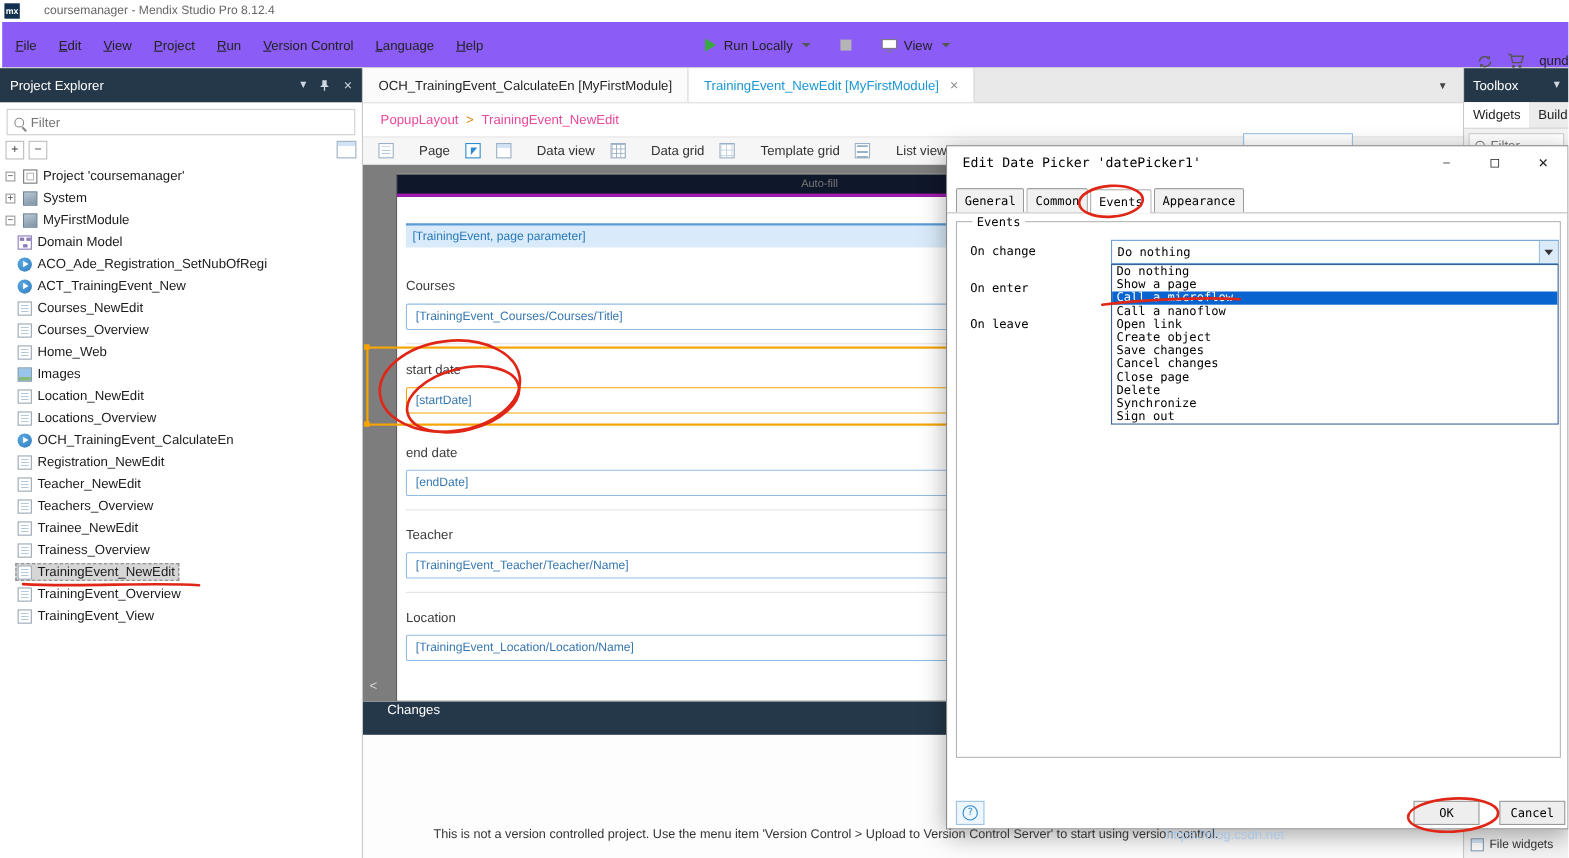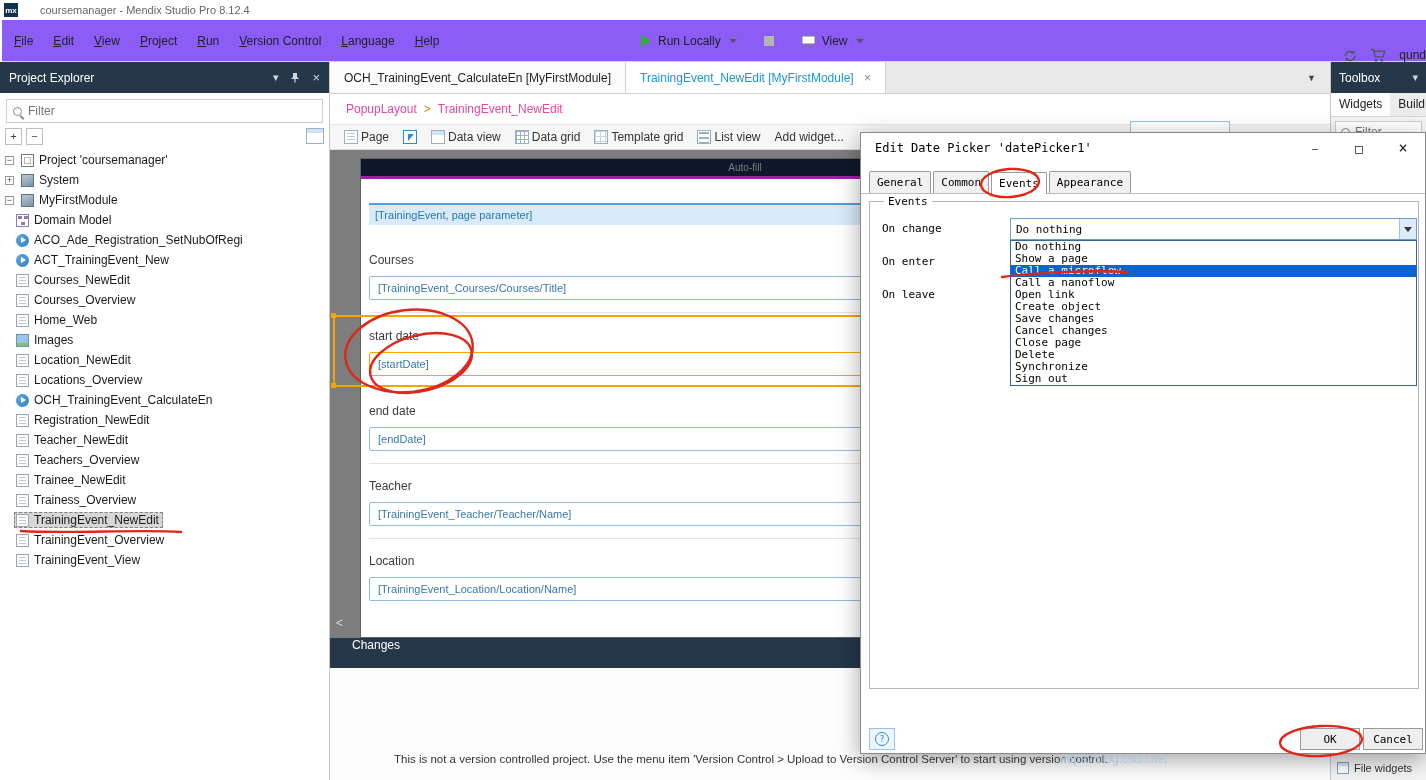--- a/index.html
+++ b/index.html
@@ -68,21 +68,21 @@
   .tab-x::before{content:"×"}
   .strip-chev{margin-left:auto;align-self:center;padding-right:14px;color:#444;font-size:9px}
   .strip-chev::before{content:"▼"}
 
   
   .crumbs{position:absolute;left:330px;top:94px;width:1000px;height:30px;background:#fff;display:flex;align-items:center;padding-left:16px;font-size:12px}
   .crumb{color:#ec4899}
   .crumb-sep{color:#d4860b;margin:0 7px}
   .crumb-sep::before{content:">"}
   .ed-toolbar{position:absolute;left:330px;top:124px;width:1000px;height:26px;background:#f6f6f6;border-top:1px solid #e6e6e6;border-bottom:1px solid #dcdcdc;display:flex;align-items:center;gap:2px;padding-left:8px;font-size:12px;color:#333}
-  .ti{display:flex;align-items:center;gap:3px;padding:0 6px;height:22px;white-space:nowrap}
+  .ti{display:flex;align-items:center;gap:23px;padding:0 6px;height:22px;white-space:nowrap}
   .tb-ic{width:14px;height:14px;border:1px solid #9ab0c4;background:#fff;flex:none}
   .tbi-page{background-image:repeating-linear-gradient(to bottom,#b3c9e0 0 1px,transparent 1px 3px);background-size:8px 9px;background-position:2px 2px;background-repeat:no-repeat}
   .tbi-select{border-color:#2e8bd0;position:relative}
   .tbi-select::after{content:"";position:absolute;left:4px;top:3px;border-left:6px solid #2e8bd0;border-bottom:7px solid transparent}
   .tbi-dataview{background:linear-gradient(#cfe3f5 0 4px,#fff 4px)}
   .tbi-datagrid{background-image:linear-gradient(#9ab0c4 1px,transparent 1px),linear-gradient(90deg,#9ab0c4 1px,transparent 1px);background-size:4px 4px}
   .tbi-tplgrid{background-image:linear-gradient(#c4d4e2 1px,transparent 1px),linear-gradient(90deg,#c4d4e2 1px,transparent 1px);background-size:5px 5px}
   .tbi-listview{background-image:repeating-linear-gradient(#9ab0c4 0 2px,transparent 2px 5px);background-size:10px 12px;background-position:1px 1px;background-repeat:no-repeat}
   .white-box{position:absolute;left:800px;top:-4px;width:100px;height:22px;background:#fff;border:1px solid #9cc3e5}
 
@@ -141,21 +141,21 @@
   .combo-chev{margin-left:auto;width:17px;height:100%;background:#dcebfa;border-left:1px solid #9cc3e5;display:flex;align-items:center;justify-content:center}
   .combo-chev::after{content:"";width:0;height:0;border-top:5px solid #333;border-left:4px solid transparent;border-right:4px solid transparent}
   .dlist{position:absolute;left:140px;right:1px;top:38px;height:146px;border:1px solid #36639c;background:#fff;z-index:5;overflow:hidden}
   .dopt{height:12px;line-height:12px;font-size:11px;padding-left:4px;color:#000;white-space:nowrap}
   .dopt.hl{background:#0a64cf;color:#fff}
   .dlg-footer{position:absolute;left:0;right:0;bottom:3px;height:24px}
   .help-btn{position:absolute;left:8px;bottom:0;width:26px;height:22px;border:1px solid #9cc3e5;background:#eef6fd;display:flex;align-items:center;justify-content:center}
   .help-q{width:14px;height:14px;border:1px solid #2e8bd0;border-radius:50%;color:#2e8bd0;font-size:9px;line-height:12px;text-align:center}
   .help-q::before{content:"?"}
   .dbtn{position:absolute;bottom:0;width:60px;height:22px;border:1px solid #9a9a9a;background:#eee;font-size:11px;display:flex;align-items:center;justify-content:center;color:#000}
-  .ok-btn{right:65px}
+  .ok-btn{right:80px}
   .cancel-btn{right:2px}
 
   
   .annotations{position:absolute;inset:0;z-index:100;pointer-events:none}
 </style>
 </head>
 <body>
 
 <div class="screen">
 

